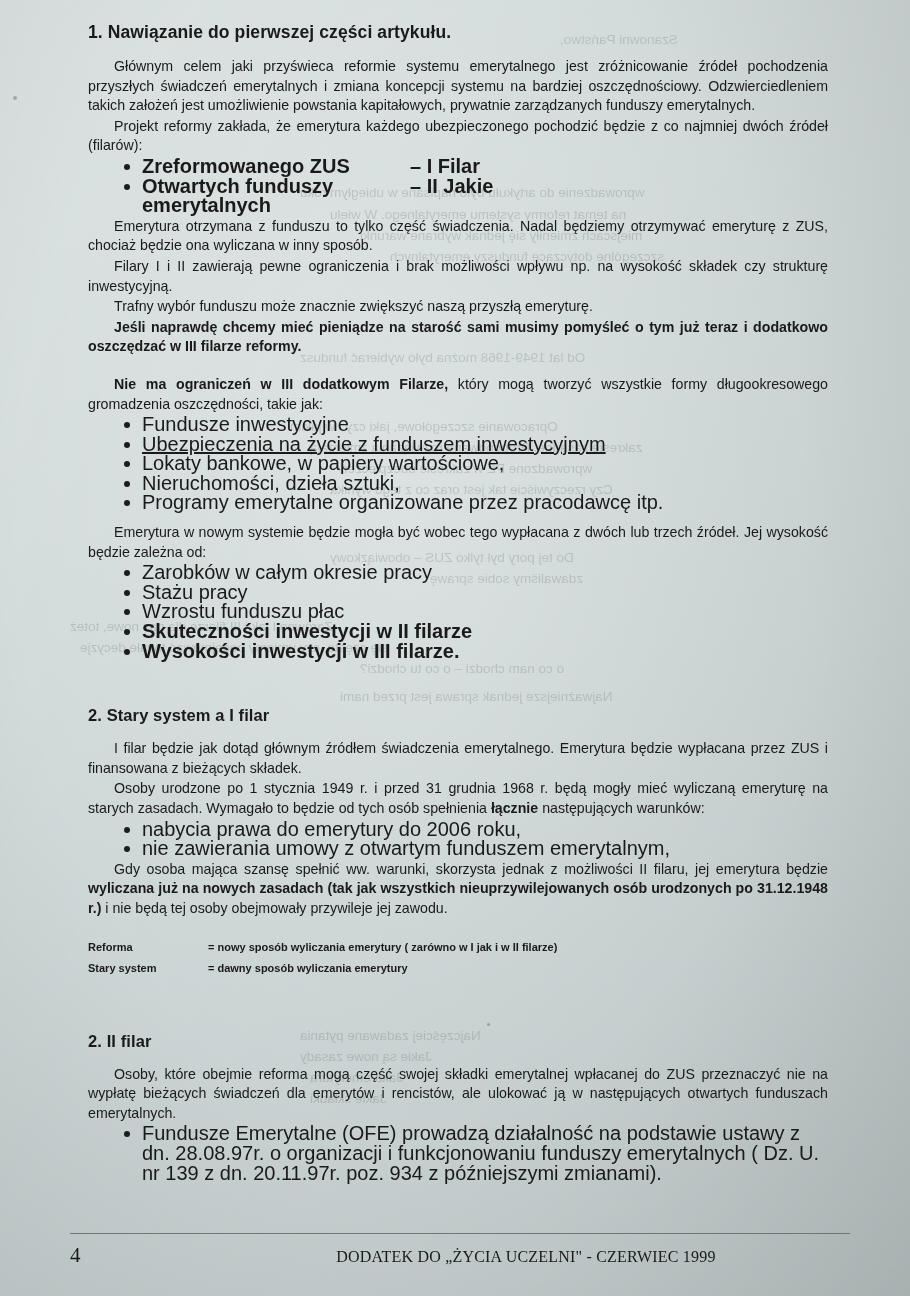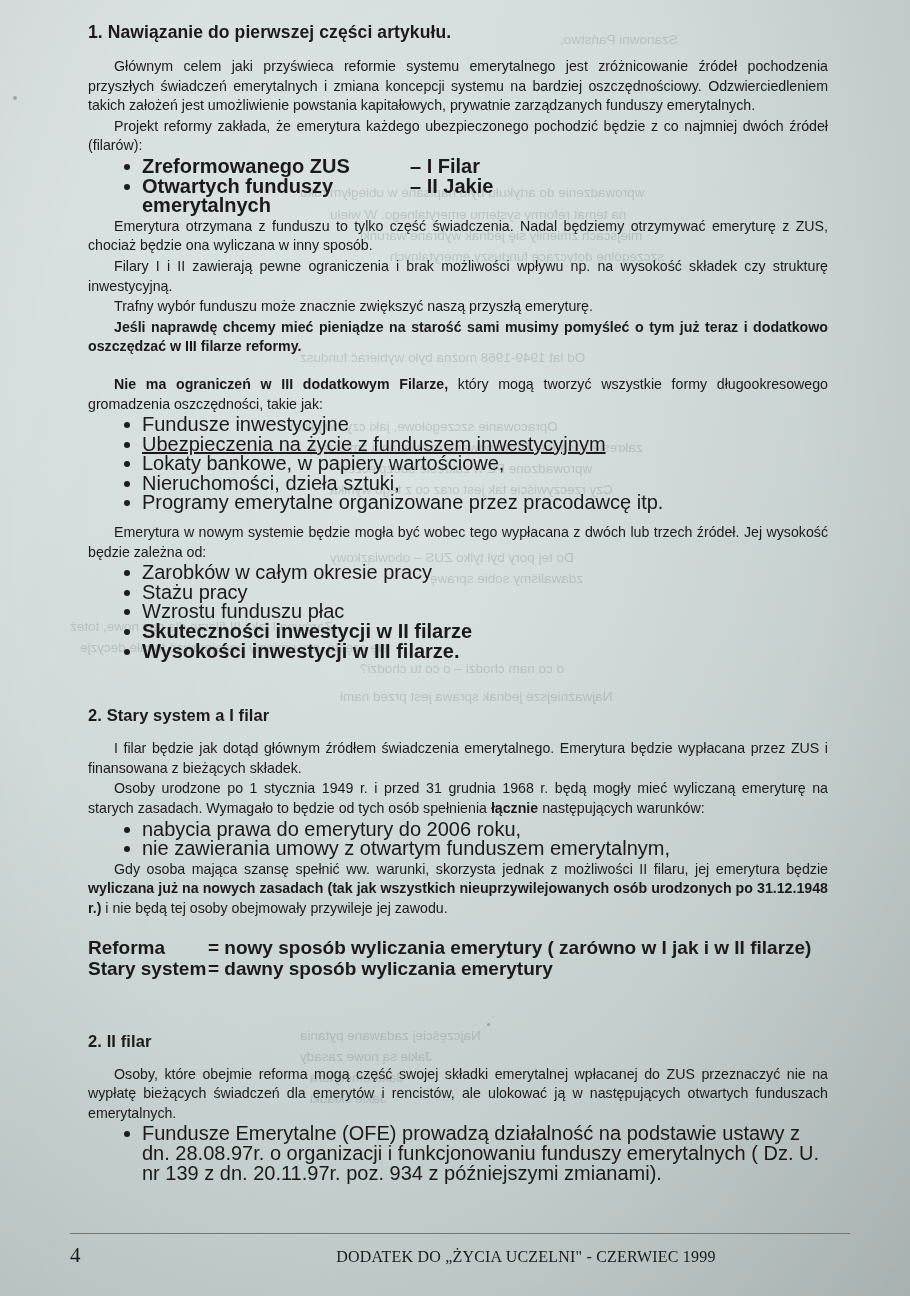--- a/index.html
+++ b/index.html
@@ -78,21 +78,21 @@
     display: flex;
     font-weight: bold;
   }
   .pilar-row .nm { width: 268px; }
   .gap-s { height: 9px; }
   .gap-m { height: 17px; }
   .gap-xl { height: 44px; }
   .defrow {
     display: flex;
     font-weight: bold;
-    font-size: 19px;
+    font-size: 11px;
     line-height: 21px;
   }
   .defrow .lbl { width: 120px; }
   .footer {
     position: absolute;
     left: 70px;
     right: 60px;
     bottom: 28px;
     border-top: 1px solid #6e7676;
     padding-top: 9px;

